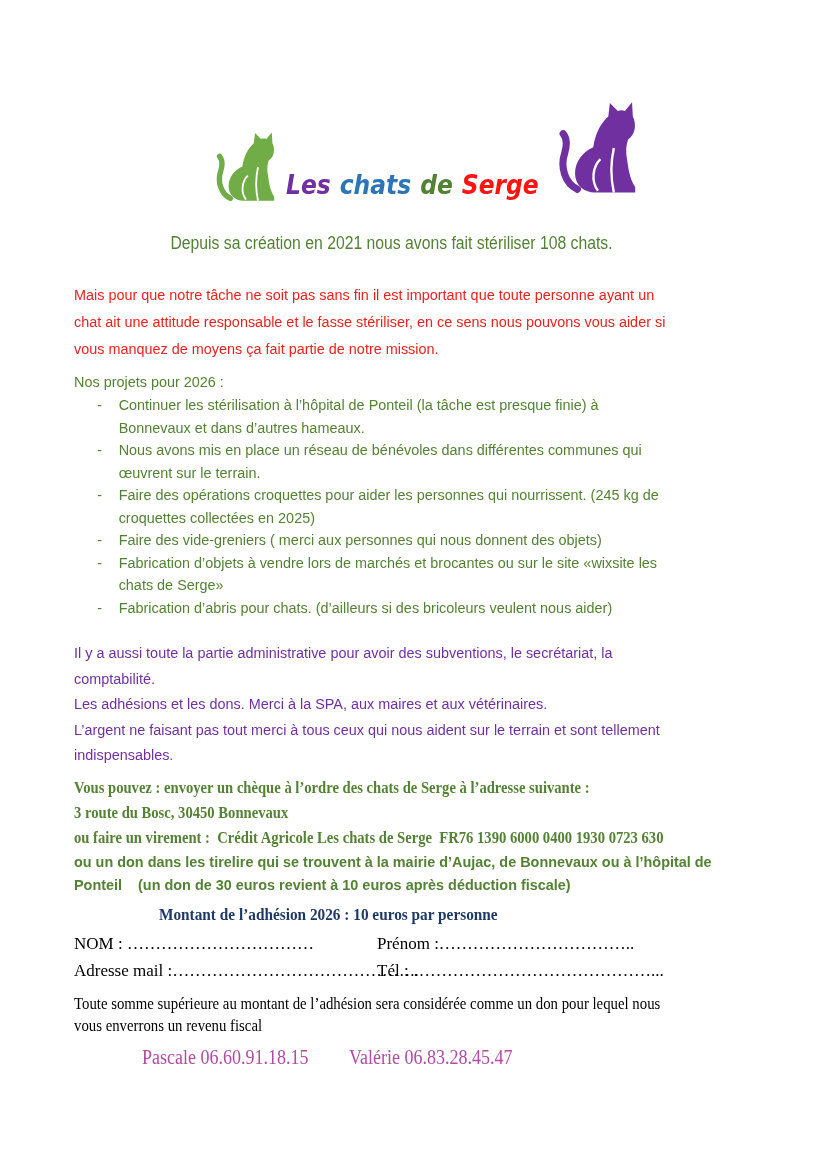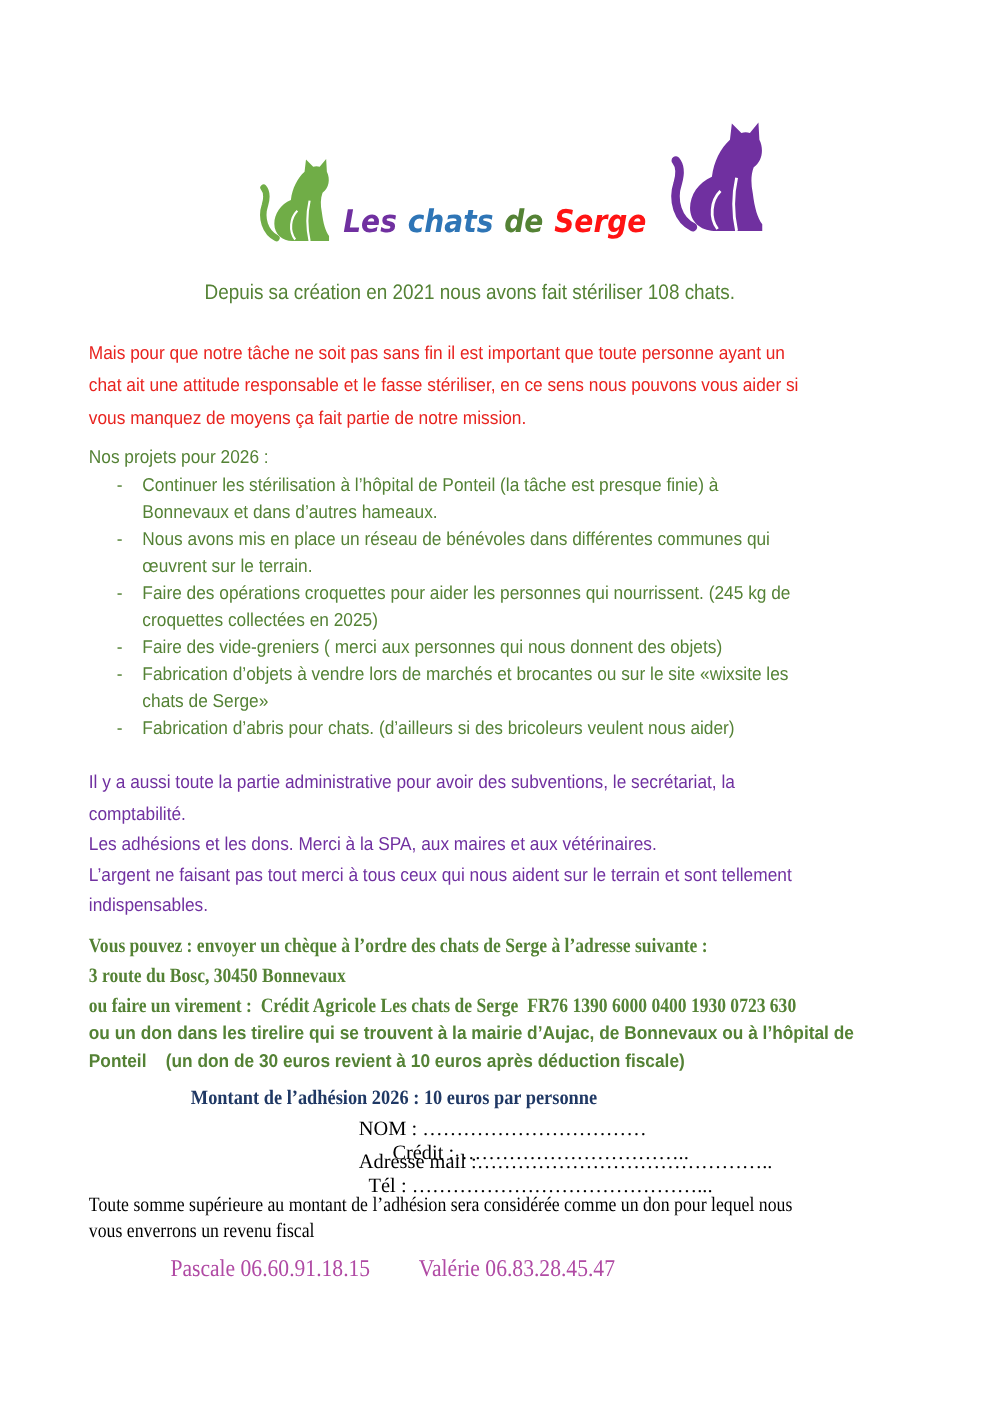--- a/index.html
+++ b/index.html
@@ -33,21 +33,21 @@
                transform:scaleX(0.93);transform-origin:0 0;}
   .donation-serif{margin-top:7px;font-family:"Liberation Serif",serif;font-weight:700;
                   color:var(--body-green,#548235);font-size:17px;line-height:25px;
                   transform:scaleX(0.86);transform-origin:0 0;}
   .donation-sans{font-weight:700;color:var(--body-green,#548235);font-size:15.5px;line-height:23px;
                  transform:scaleX(0.93);transform-origin:0 0;}
   .blue-heading{margin:9px 0 0 85px;font-family:"Liberation Serif",serif;font-weight:700;
                 color:var(--heading-blue,#1f3864);font-size:17px;line-height:20px;white-space:pre;
                 transform:scaleX(0.9);transform-origin:0 0;}
   .form{margin-top:6px;font-family:"Liberation Serif",serif;font-size:17px;color:#000;}
-  .form-row{display:flex;height:27px;align-items:center;flex-direction:column;}
+  .form-row{display:flex;height:27px;align-items:center;}
   .fcell{white-space:pre;}
   .fcell-1{width:303px;}
   .note{margin-top:8px;font-family:"Liberation Serif",serif;font-size:17px;line-height:22px;color:#000;
         transform:scaleX(0.87);transform-origin:0 0;}
   .contacts{margin:7px 0 0 68px;font-family:"Liberation Serif",serif;font-size:20px;line-height:26px;
             color:var(--contact-magenta,#b04aa4);display:flex;gap:45px;white-space:pre;
             transform:scaleX(0.9);transform-origin:0 0;}
 </style>
 </head>
 <body>
@@ -146,21 +146,21 @@
           <div class="ln">ou un don dans les tirelire qui se trouvent à la mairie d’Aujac, de Bonnevaux ou à l’hôpital de</div>
           <div class="ln">Ponteil    (un don de 30 euros revient à 10 euros après déduction fiscale)</div>
         </div>
     </div>
 
     <div class="blue-heading">Montant de l’adhésion 2026 : 10 euros par personne</div>
 
     <div class="form">
       <div class="form-row">
         <span class="fcell fcell-1">NOM : ……………………………</span>
-        <span class="fcell">Crédit :……………………………..</span>
+        <span class="fcell">Prénom :……………………………..</span>
       </div>
       <div class="form-row">
         <span class="fcell fcell-1">Adresse mail :……………………………………..</span>
         <span class="fcell">Tél : ……………………………………...</span>
       </div>
     </div>
 
     <div class="note">
         <div class="ln">Toute somme supérieure au montant de l’adhésion sera considérée comme un don pour lequel nous</div>
         <div class="ln">vous enverrons un revenu fiscal</div>

